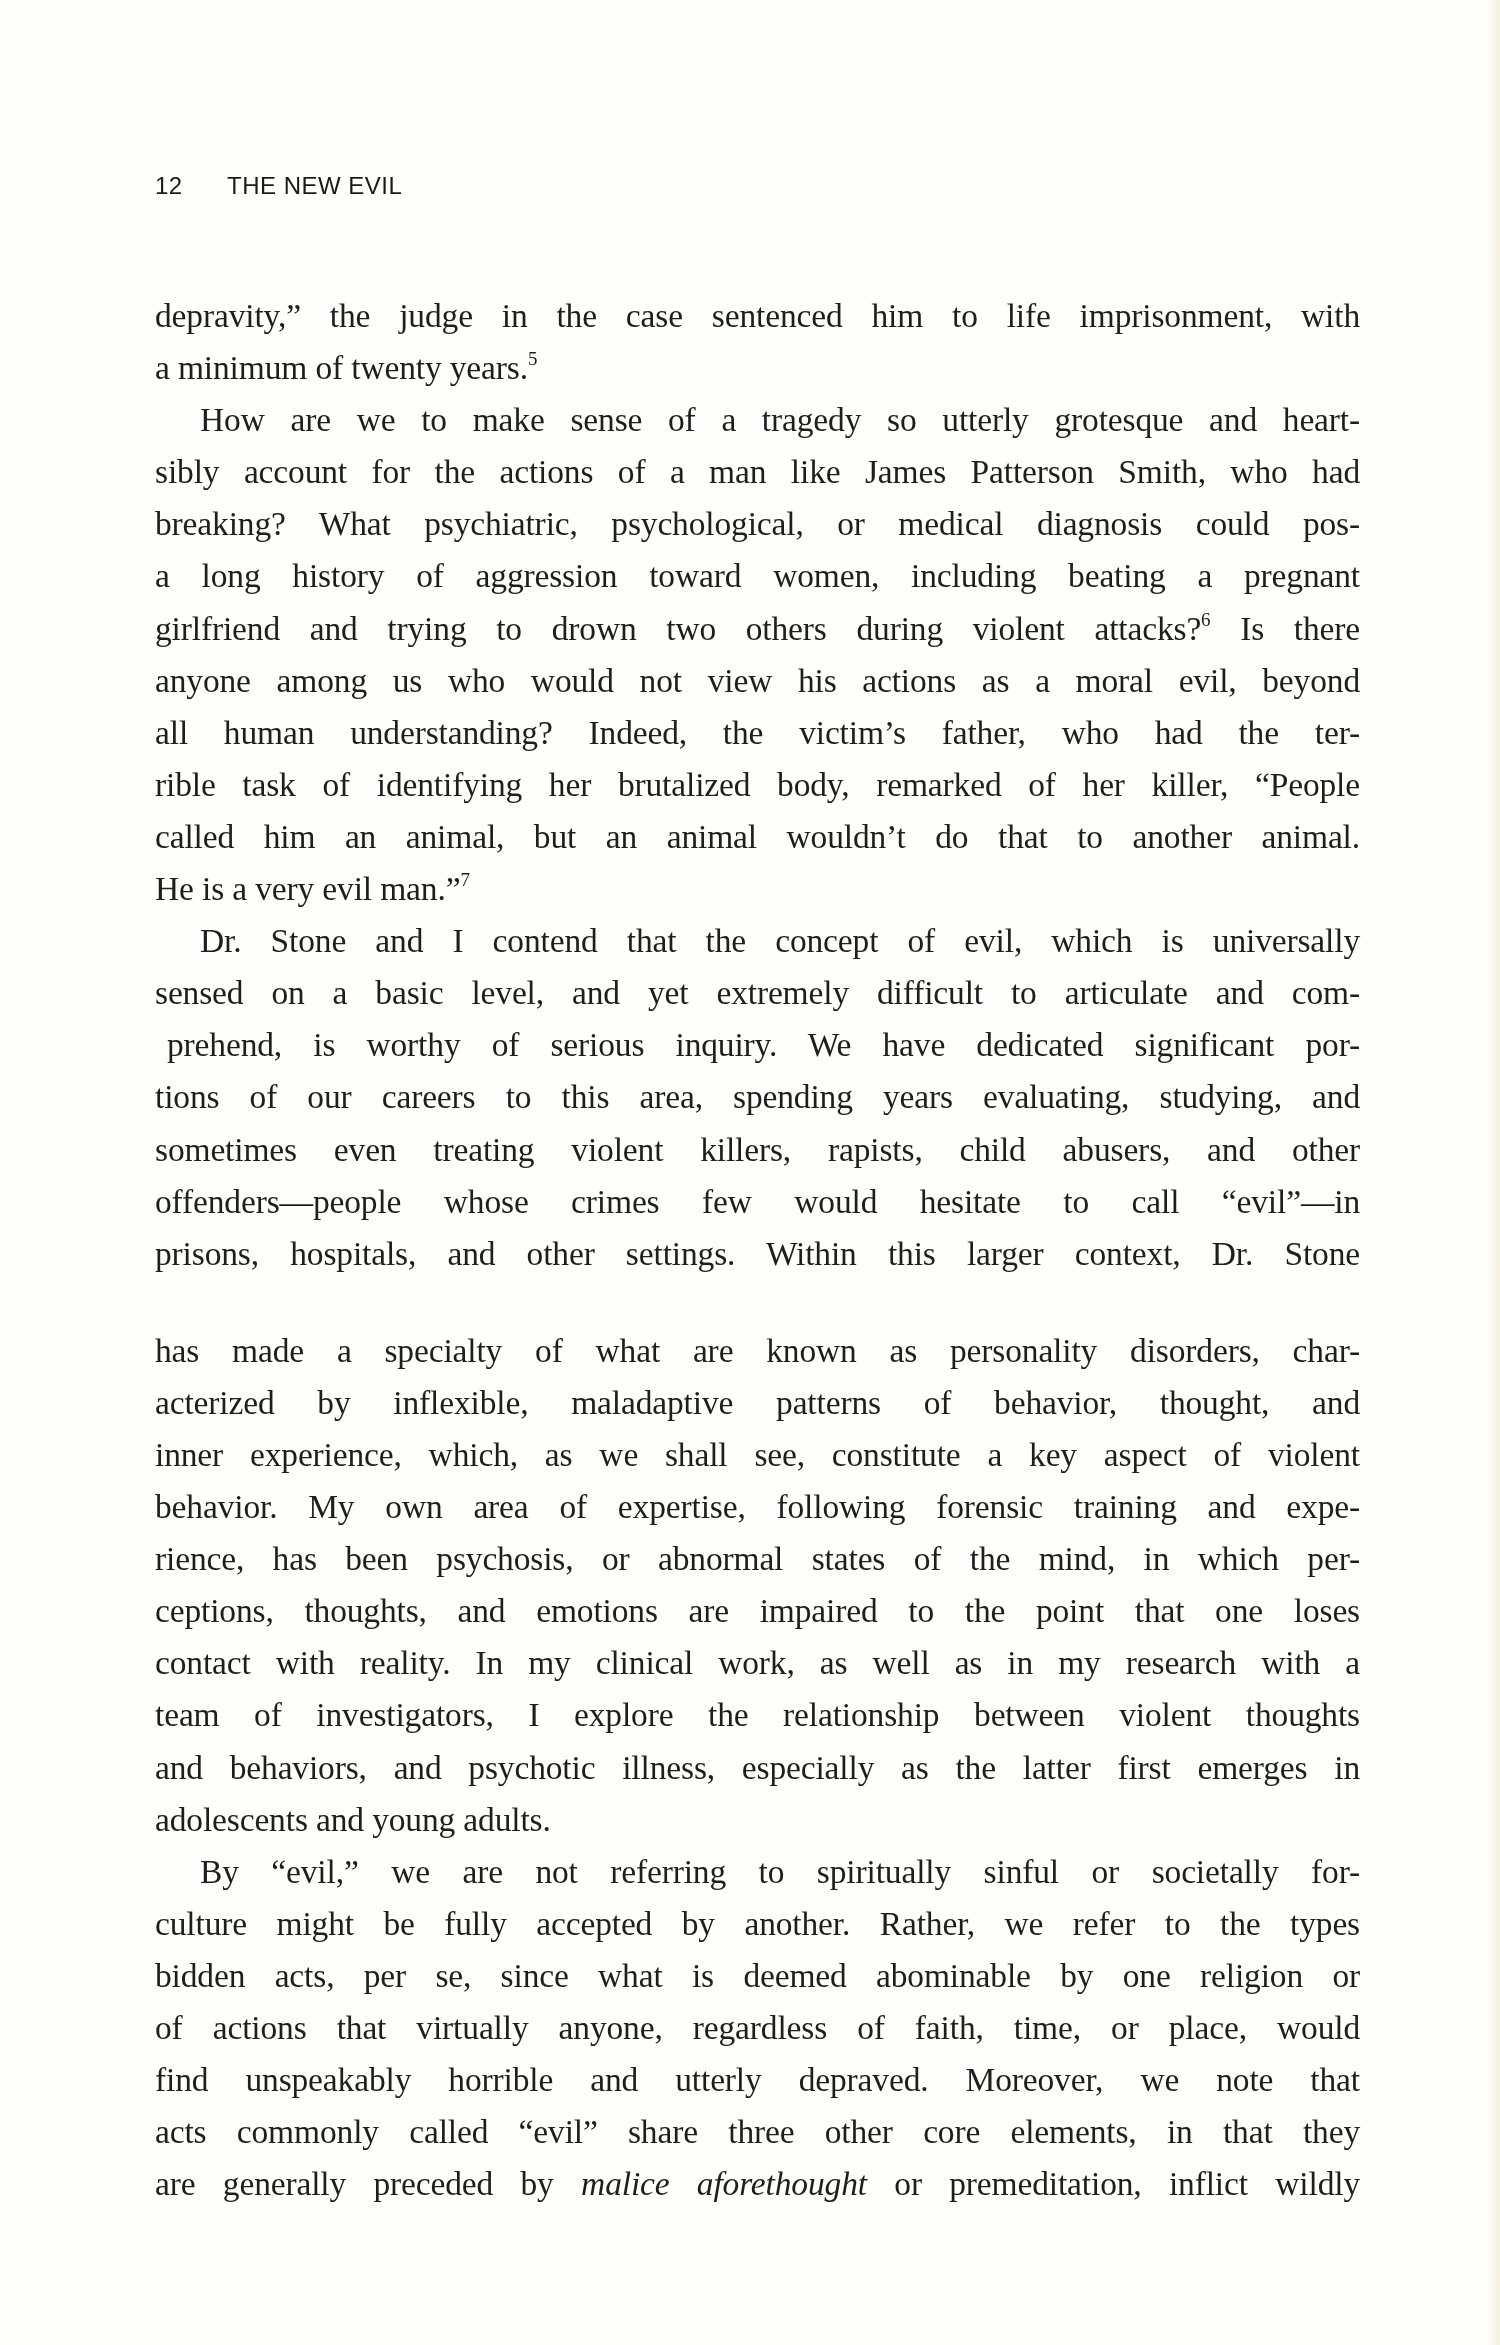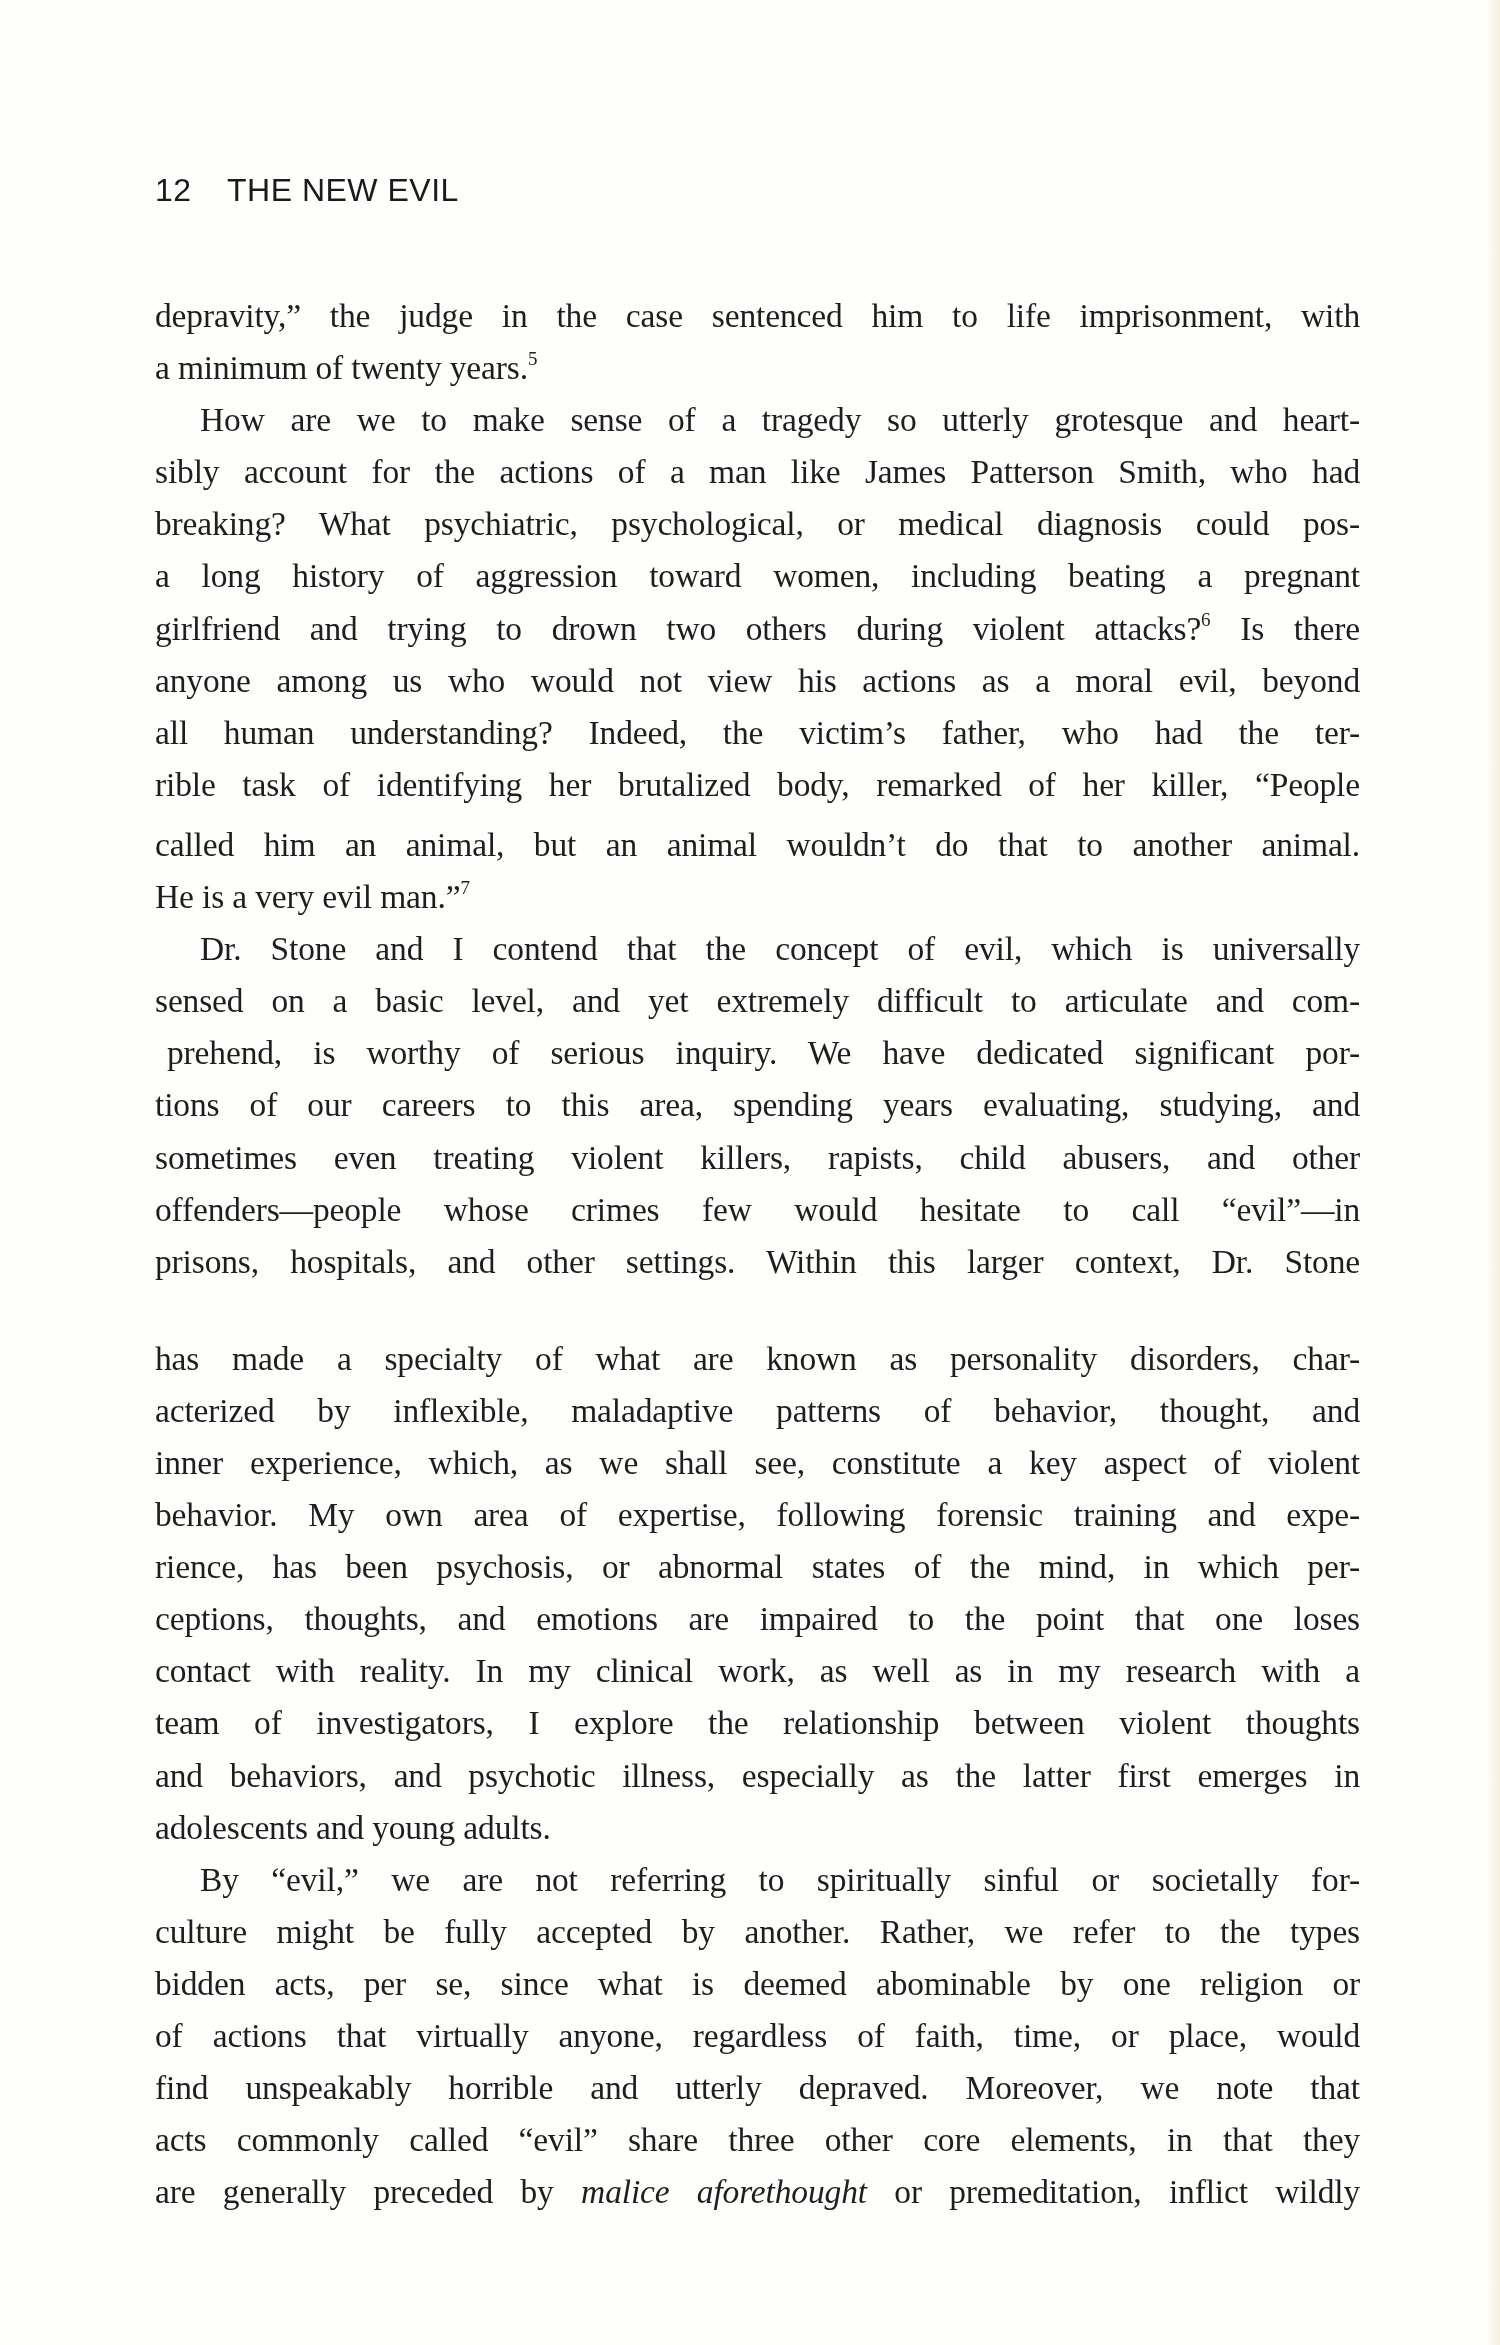--- a/index.html
+++ b/index.html
@@ -10,21 +10,21 @@
     font-family: "Liberation Serif", "DejaVu Serif", serif;
     color: #1e1e1e;
   }
   .edge-right {
     position: absolute; right: 0; top: 0; width: 14px; height: 2345px;
     background: linear-gradient(to right, rgba(250,244,225,0), #f6efd8);
   }
   .running-head {
     position: absolute; left: 155px; top: 172px;
     font-family: "Liberation Sans", "DejaVu Sans", sans-serif;
-    font-size: 32px; letter-spacing: 0.5px; color: #1a1a1a;
+    font-size: 24px; letter-spacing: 0.5px; color: #1a1a1a;
     white-space: nowrap;
   }
   .running-head .folio { display: inline-block; width: 72px; }
   .body-text {
     position: absolute; left: 155px; top: 290px; width: 1205px;
   }
   .line {
     height: 52.1px; line-height: 52.1px;
     font-size: 33.5px;
     text-align: justify; text-align-last: justify;
@@ -49,21 +49,21 @@
     <div class="line" style="white-space: normal;"><span>depravity,” the judge in the case sentenced him to life imprisonment, with</span></div>
     <div class="line last"><span>a minimum of twenty years.</span><sup>5</sup></div>
     <div class="line indent" style="white-space: normal;"><span>How are we to make sense of a tragedy so utterly grotesque and heart-</span></div>
     <div class="line" style="white-space: normal;"><span>sibly account for the actions of a man like James Patterson Smith, who had</span></div>
     <div class="line" style="white-space: normal;"><span>breaking? What psychiatric, psychological, or medical diagnosis could pos-</span></div>
     <div class="line" style="white-space: normal;"><span>a long history of aggression toward women, including beating a pregnant</span></div>
     <div class="line" style="white-space: normal;"><span>girlfriend and trying to drown two others during violent attacks?</span><sup>6</sup><span> Is there</span></div>
     <div class="line" style="white-space: normal;"><span>anyone among us who would not view his actions as a moral evil, beyond</span></div>
     <div class="line" style="white-space: normal;"><span>all human understanding? Indeed, the victim’s father, who had the ter-</span></div>
     <div class="line" style="white-space: normal;"><span>rible task of identifying her brutalized body, remarked of her killer, “People</span></div>
-    <div class="line" style="white-space: normal; margin-top: 8px;"><span>called him an animal, but an animal wouldn’t do that to another animal.</span></div>
+    <div class="line" style="white-space: normal;"><span>called him an animal, but an animal wouldn’t do that to another animal.</span></div>
     <div class="line last"><span>He is a very evil man.”</span><sup>7</sup></div>
     <div class="line indent" style="white-space: normal;"><span>Dr. Stone and I contend that the concept of evil, which is universally</span></div>
     <div class="line" style="white-space: normal;"><span>sensed on a basic level, and yet extremely difficult to articulate and com-</span></div>
     <div class="line" style="white-space: normal; margin-left: 12px;"><span>prehend, is worthy of serious inquiry. We have dedicated significant por-</span></div>
     <div class="line" style="white-space: normal;"><span>tions of our careers to this area, spending years evaluating, studying, and</span></div>
     <div class="line" style="white-space: normal;"><span>sometimes even treating violent killers, rapists, child abusers, and other</span></div>
     <div class="line" style="white-space: normal;"><span>offenders—people whose crimes few would hesitate to call “evil”—in</span></div>
     <div class="line" style="white-space: normal;"><span>prisons, hospitals, and other settings. Within this larger context, Dr. Stone</span></div>
     <div class="line" style="white-space: normal; margin-top: 45px;"><span>has made a specialty of what are known as personality disorders, char-</span></div>
     <div class="line" style="white-space: normal;"><span>acterized by inflexible, maladaptive patterns of behavior, thought, and</span></div>

